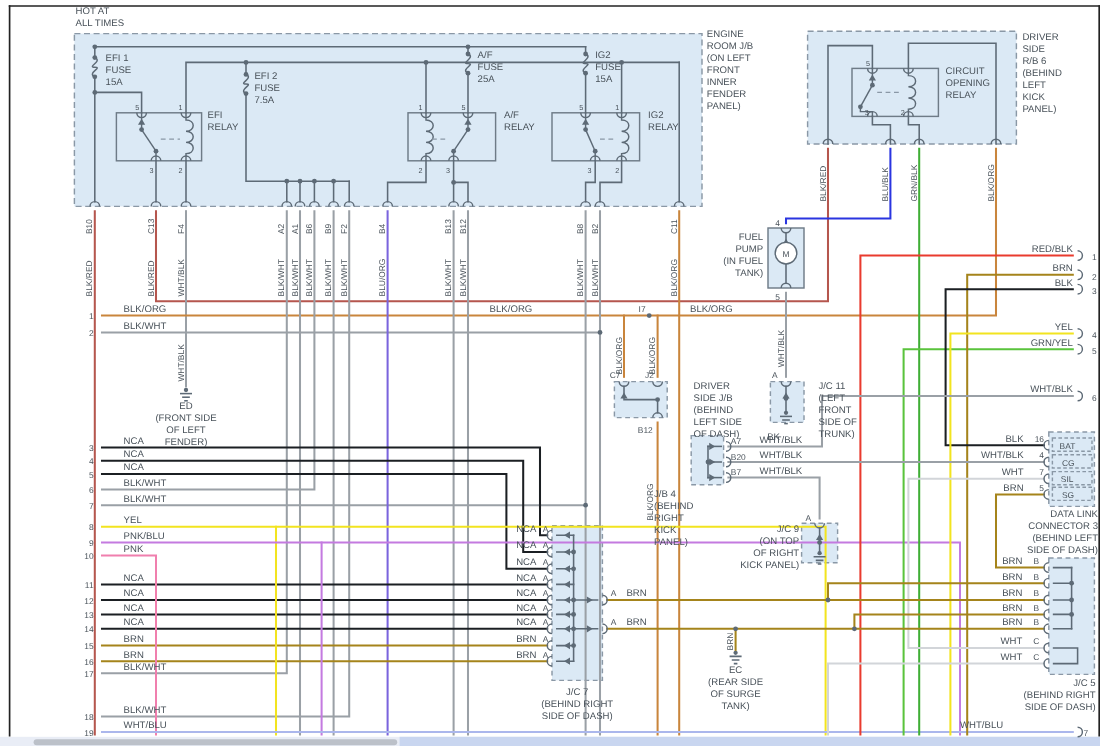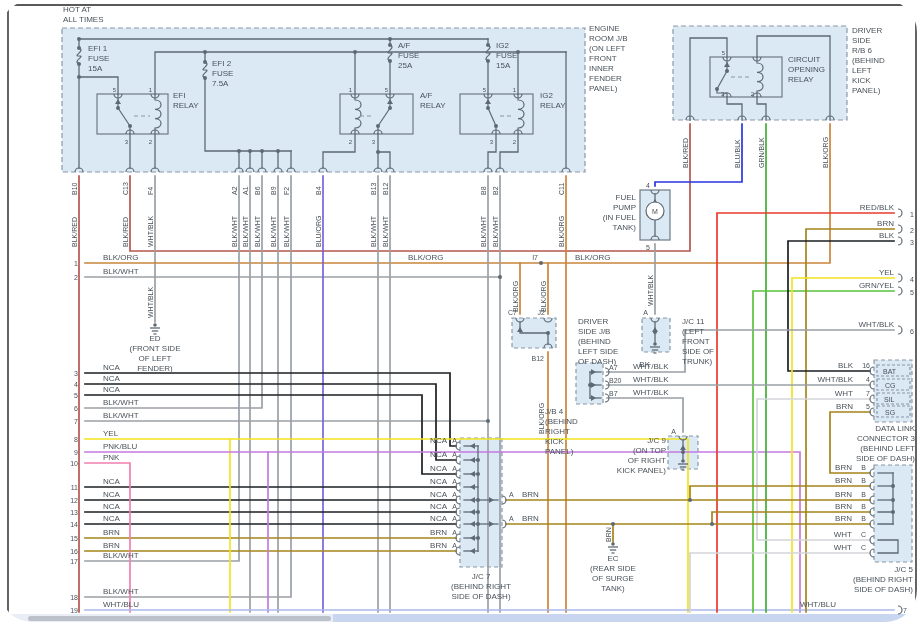--- a/index.html
+++ b/index.html
@@ -1,17 +1,17 @@
 <!DOCTYPE html>
 <html><head>
 <meta charset="utf-8">
 <style>
   html,body{margin:0;padding:0;background:#fff;}
   #stage{position:relative;width:917px;height:622px;background:#fff;overflow:hidden;
-         font-family:"Liberation Sans",sans-serif;border-radius:32px;}
+         font-family:"Liberation Sans",sans-serif;}
   svg text{font-family:"Liberation Sans",sans-serif;}
 </style>
 </head>
 <body>
 
 <div id="stage">
   <svg id="diagram" width="917" height="622" viewBox="0 0 917 622">
       <rect x="0" y="614" width="917" height="8" fill="#e9edf6"></rect>
       <rect x="333" y="614" width="584" height="8" fill="#c9d6f0"></rect>
       <rect x="62" y="28" width="523" height="144" fill="#dbe9f5" stroke="#8a98a6" stroke-width="1.2" stroke-dasharray="5,3"></rect>

